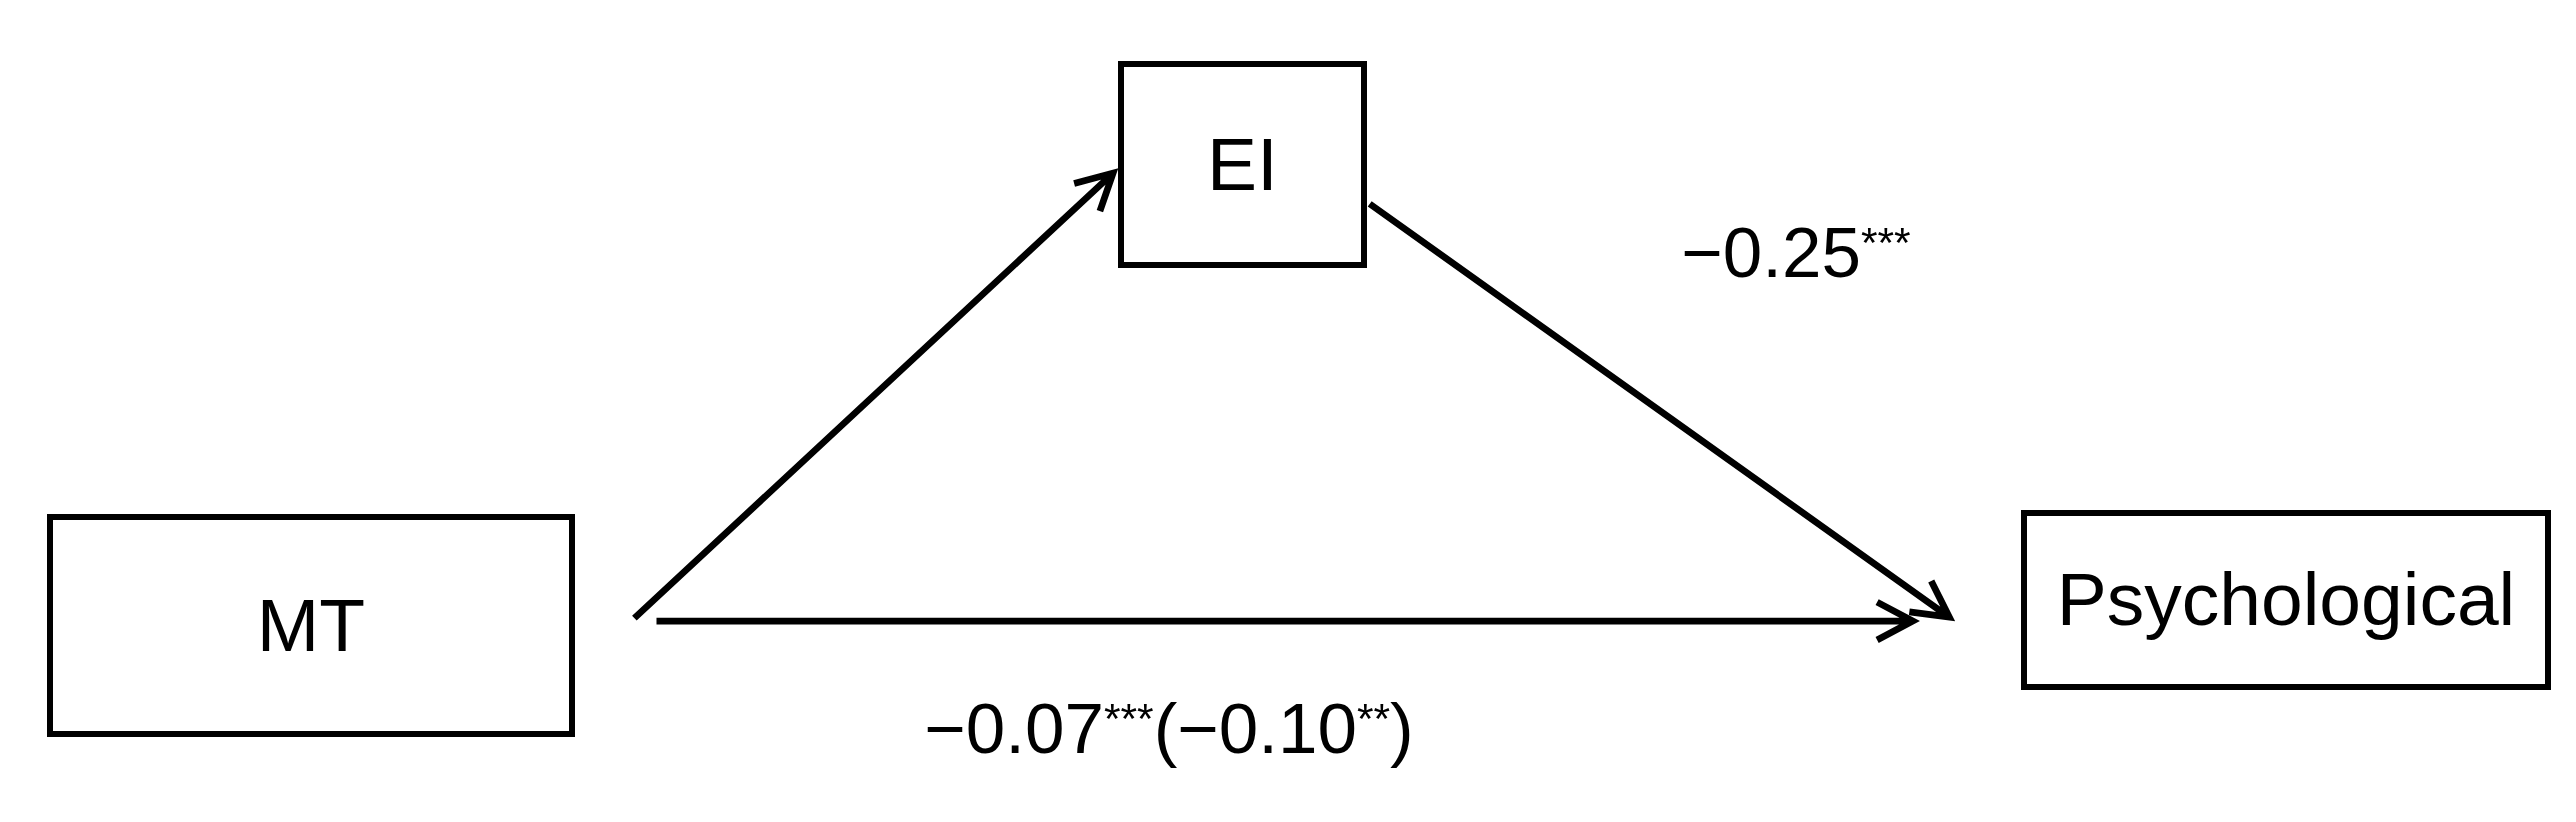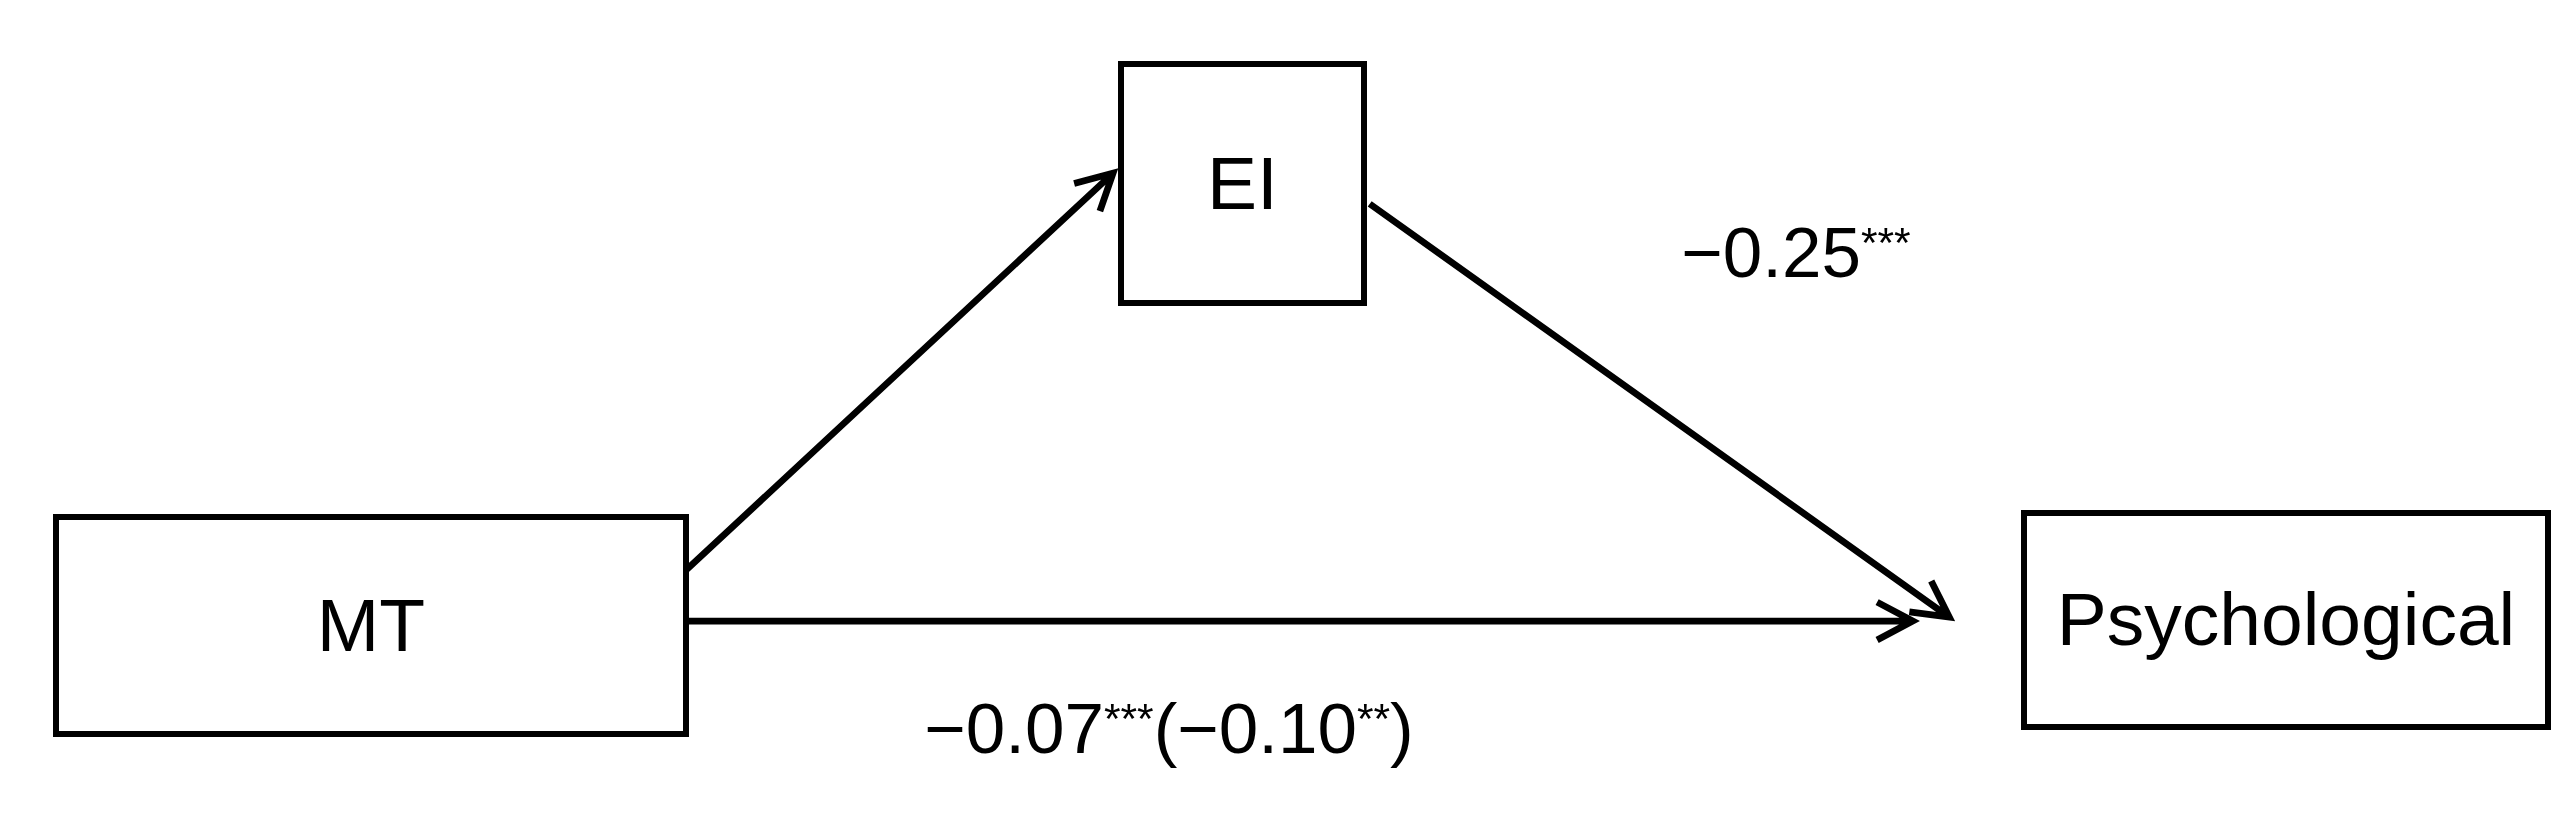--- a/index.html
+++ b/index.html
@@ -16,23 +16,23 @@
   .node{
     position:absolute;
     box-sizing:border-box;
     border:6.7px solid #000000;
     background:#ffffff;
     display:flex;flex-direction:column;
     align-items:center;justify-content:center;
     text-align:center;
     font-size:75px;line-height:1.3;
   }
-  #node-mt{left:53px;top:514px;width:636px;height:223px;}
-  #node-ei{left:1118px;top:61px;width:249px;height:245px;}
-  #node-pd{left:2021px;top:510px;width:530px;height:220px;}
+  #node-mt{left:47px;top:514px;width:528px;height:223px;}
+  #node-ei{left:1118px;top:61px;width:249px;height:207px;}
+  #node-pd{left:2021px;top:510px;width:530px;height:180px;}
   .coef{
     position:absolute;
     transform:translate(-50%,-50%);
     font-size:71px;
     white-space:nowrap;
   }
   #label-a{left:733px;top:285px;}
   #label-b{left:1796px;top:252px;}
   #label-c{left:1169px;top:728px;}
   .sup{font-size:0.6em;position:relative;top:-0.48em;}

